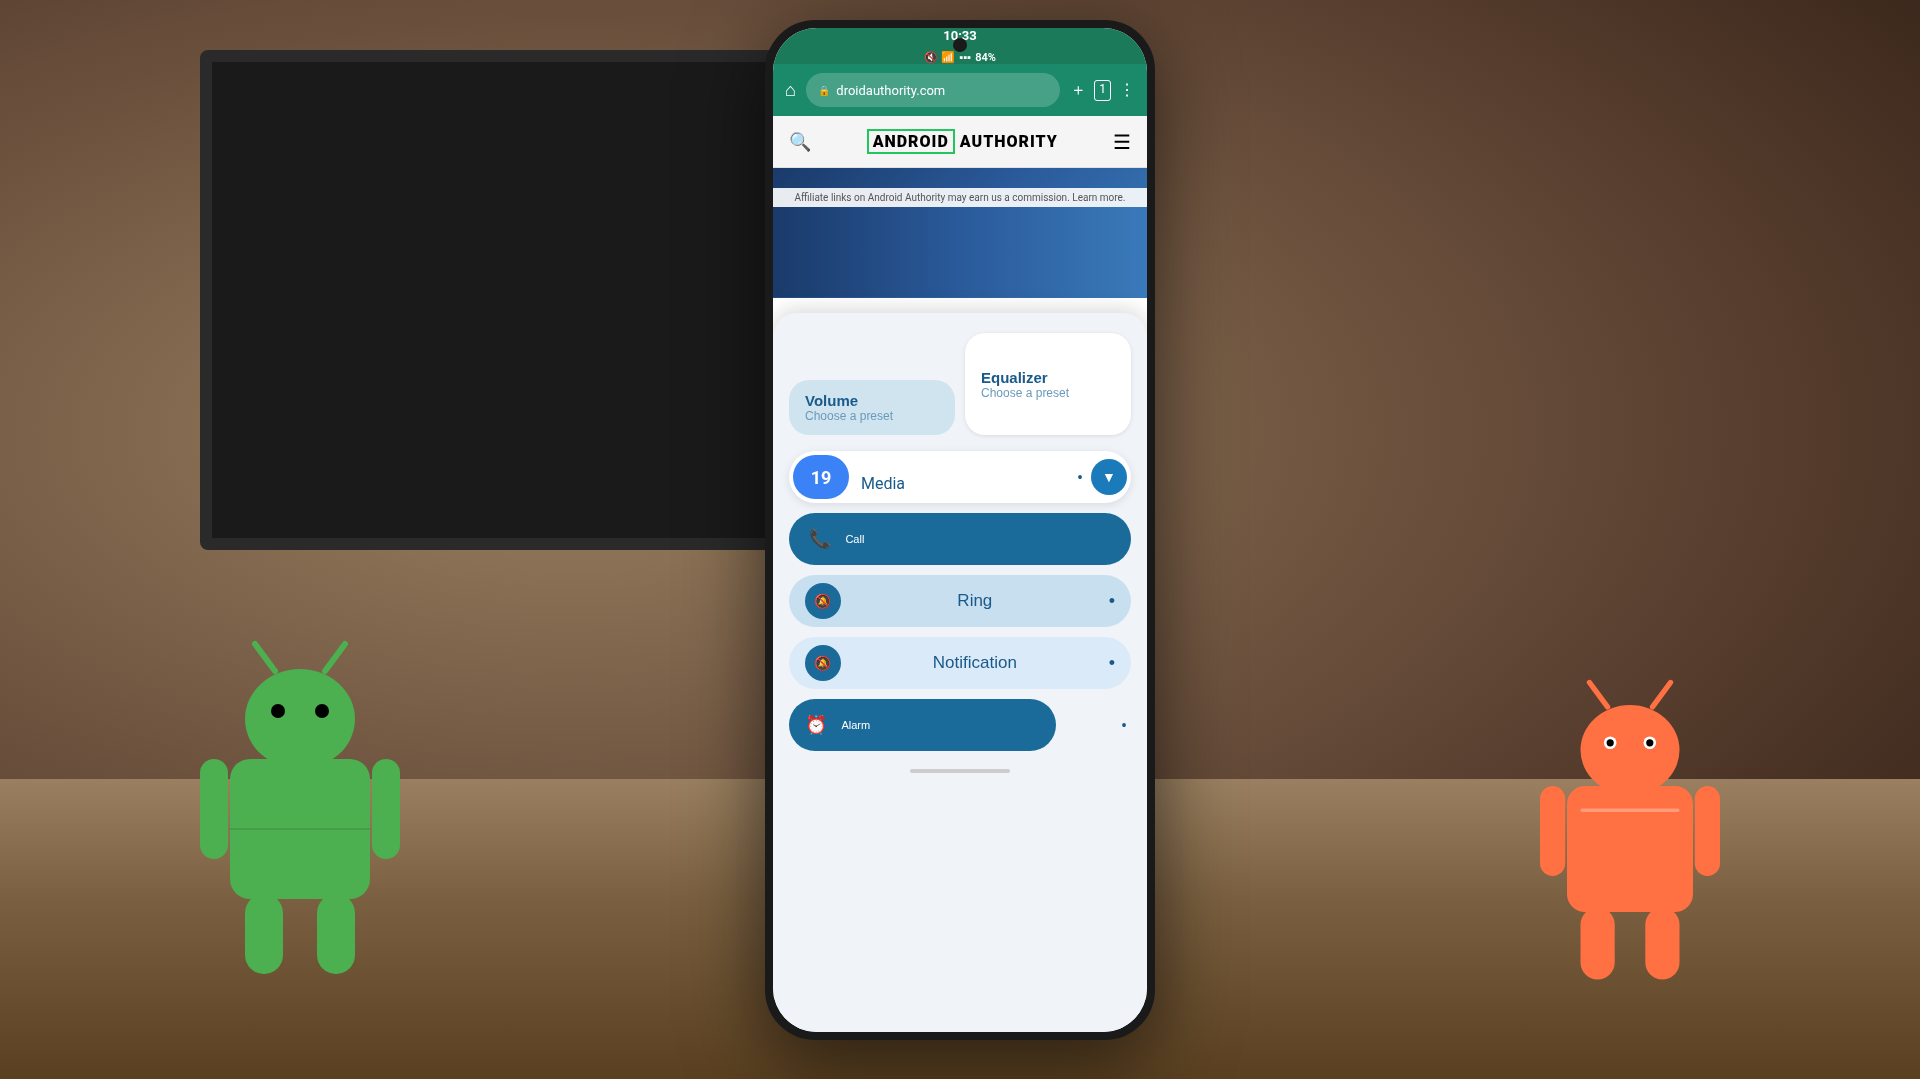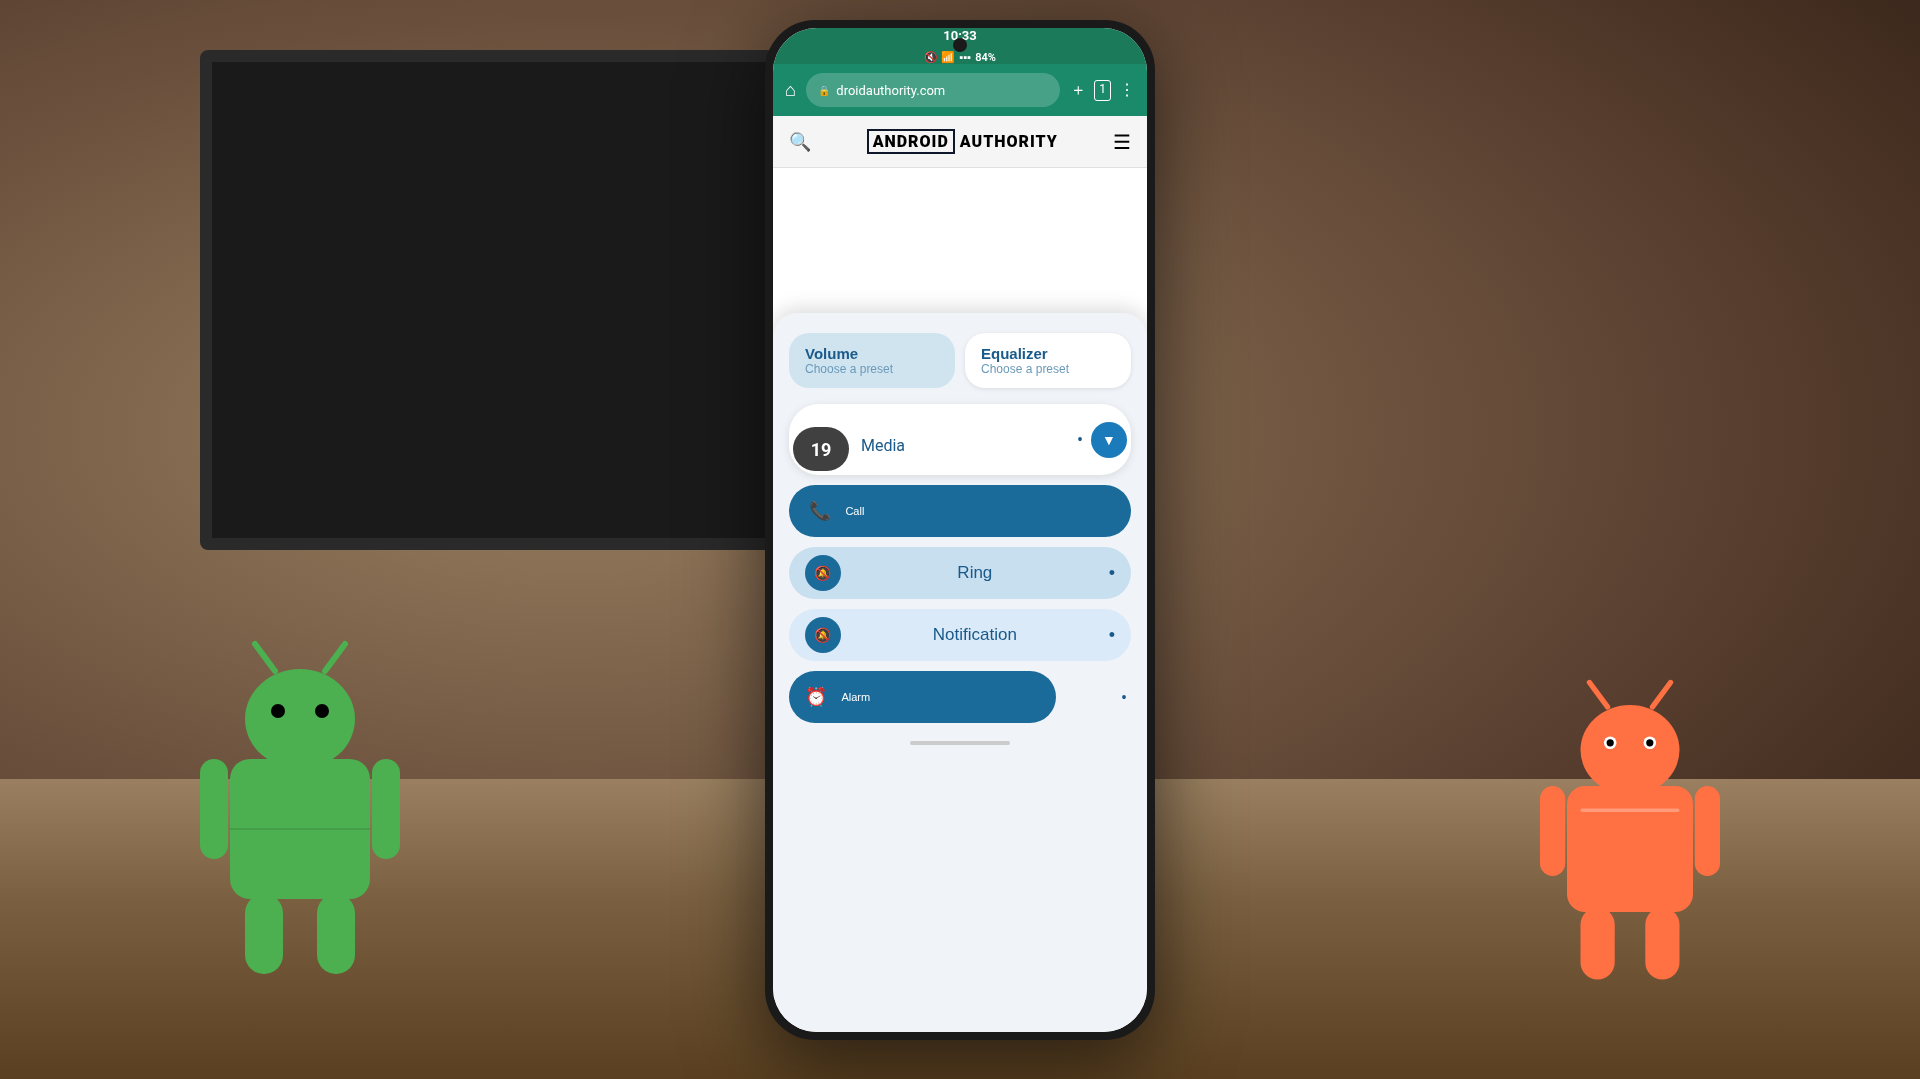--- a/index.html
+++ b/index.html
@@ -112,21 +112,21 @@
       justify-content: space-between;
       padding: 0 16px;
       border-bottom: 1px solid #e0e0e0;
     }
     .aa-logo {
       font-size: 16px;
       font-weight: 900;
       letter-spacing: 1px;
     }
     .aa-logo span.box {
-      border: 2px solid #0f172a;
+      border: 2px solid #22c55e;
       padding: 1px 4px;
     }
 
     
     .article-banner {
       height: 130px;
       background: linear-gradient(135deg, #1a3a6a 0%, #2a5a9a 50%, #3a7aba 100%);
       position: relative;
       overflow: hidden;
     }
@@ -160,20 +160,21 @@
     .tab-btn {
       flex: 1;
       padding: 12px 16px;
       border-radius: 20px;
       border: none;
       cursor: pointer;
       text-align: left;
     }
     .tab-btn.active {
       background: #d0e4f0;
+      margin-top: 47px;
     }
     .tab-btn.inactive {
       background: white;
       box-shadow: 0 1px 4px rgba(0,0,0,0.1);
     }
     .tab-btn-title {
       font-size: 15px;
       font-weight: 600;
       color: #1a5a8a;
       display: block;
@@ -195,31 +196,30 @@
     
     .media-row {
       background: white;
       border-radius: 30px;
       display: flex;
       align-items: center;
       padding: 4px;
       box-shadow: 0 2px 8px rgba(0,0,0,0.1);
     }
     .media-badge {
-      background: #404040;
+      background: #3b82f6;
       color: white;
       border-radius: 24px;
       width: 56px;
       height: 44px;
       display: flex;
       align-items: center;
       justify-content: center;
       font-size: 18px;
       font-weight: 700;
-      margin-top: 19px;
     }
     .media-label {
       flex: 1;
       padding: 0 12px;
       font-size: 16px;
       color: #1a5a8a;
       font-weight: 400;
       margin-top: 12px;
     }
     .media-dot {
@@ -476,20 +476,26 @@
 
     <div class="aa-header">
       <span style="font-size:18px;">🔍</span>
       <div class="aa-logo">
         <span class="box">ANDROID</span>
         <span>AUTHORITY</span>
       </div>
       <span style="font-size:20px;">☰</span>
     </div>
 
+    <div class="article-banner">
+      <div style="height:20px;"></div>
+      <div class="affiliate-notice">Affiliate links on Android Authority may earn us a commission. Learn more.</div>
+
+      <div style="flex:1;background:linear-gradient(to right, #1a3a6a, #2a5a9a, #3a7aba);height:90px;"></div>
+    </div>
 
     <div class="volume-overlay">
 
       <div class="tab-row">
         <button class="tab-btn active">
           <span class="tab-btn-title">Volume</span>
           <span class="tab-btn-sub">Choose a preset</span>
         </button>
         <button class="tab-btn inactive">
           <span class="tab-btn-title">Equalizer</span>

